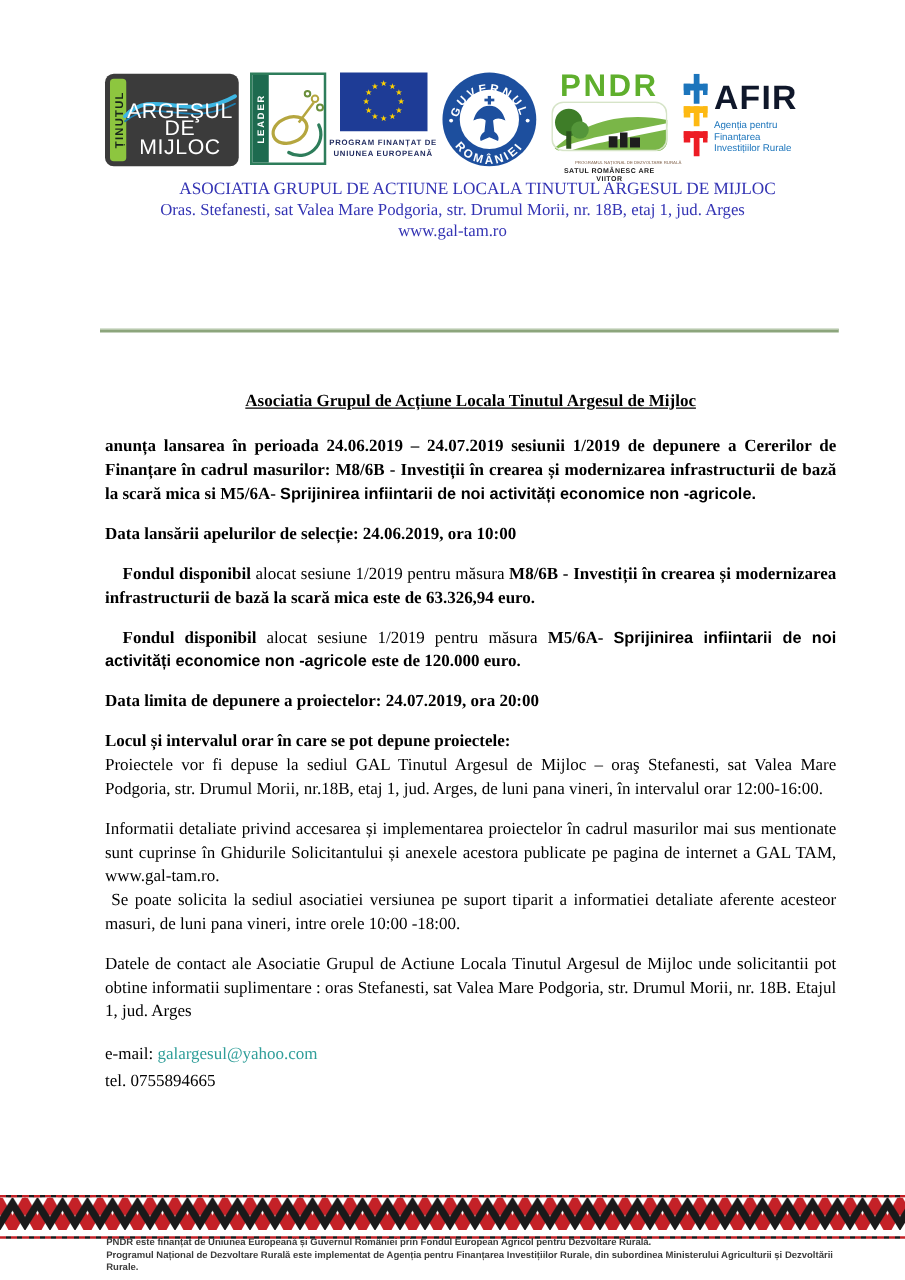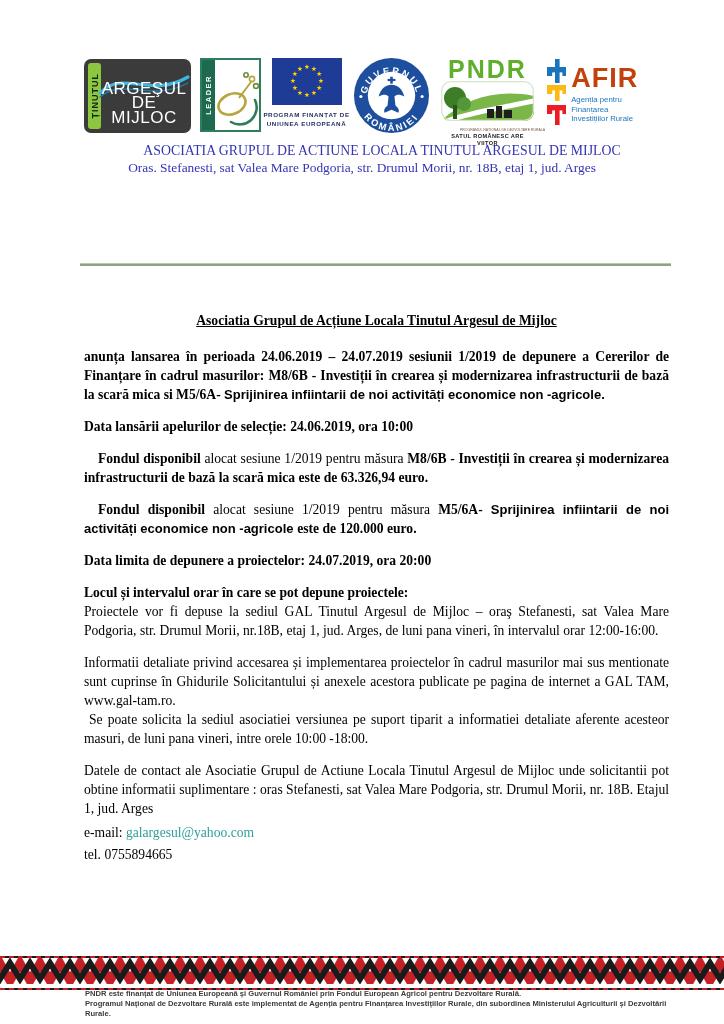--- a/index.html
+++ b/index.html
@@ -38,21 +38,21 @@
   .pndr-title{font-family:"Liberation Sans",sans-serif;font-weight:bold;font-size:25px;line-height:24px;
               color:#5faf2d;letter-spacing:2px;}
   .pndr-sub1{color:#7a5a42;font-family:"Liberation Sans",sans-serif;font-size:6px;transform:scale(.58);
              transform-origin:center;white-space:nowrap;line-height:6px;margin-top:2px;}
   .pndr-sub2{color:#1a1a1a;font-family:"Liberation Sans",sans-serif;font-weight:bold;font-size:5.6px;
              letter-spacing:.4px;line-height:7px;}
 
   .logo-afir{flex:none;width:104px;display:flex;gap:5px;margin-top:3px;}
   .afir-text{padding-top:6px;}
   .afir-title{font-family:"Liberation Sans",sans-serif;font-weight:bold;font-size:27px;line-height:26px;
-              color:#c2410c;letter-spacing:1px;}
+              color:#0f172a;letter-spacing:1px;}
   .afir-sub{font-family:"Liberation Sans",sans-serif;font-size:7.8px;line-height:9.5px;color:#1c75bc;margin-top:4px;}
 
   
   .org-header{position:absolute;top:142px;left:0;width:100%;text-align:center;color:#3434b4;
               font-size:13.4px;line-height:17px;}
   .org-header .l1{font-size:13.8px;padding-left:40px;}
   .teal{color:#2f9e99;text-decoration:none;}
 
   .divider{position:absolute;top:263px;left:80px;width:591px;height:2px;background:#8ca57c;border-top:1px solid #b9c9ae;}
 
@@ -214,20 +214,21 @@
           <div>Agenția pentru Finanțarea</div>
           <div>Investițiilor Rurale</div>
         </div>
       </div>
     </div>
   </div>
 
   <div class="org-header">
     <div class="l1">ASOCIATIA GRUPUL DE ACTIUNE LOCALA TINUTUL ARGESUL DE MIJLOC</div>
     <div>Oras. Stefanesti, sat Valea Mare Podgoria, str. Drumul Morii, nr. 18B, etaj 1, jud. Arges</div>
+    <div>www.gal-tam.ro</div>
   </div>
 
   <div class="divider"></div>
 
   <div class="bodytext">
     <div class="doc-title">Asociatia Grupul de Acțiune Locala Tinutul Argesul de Mijloc</div>
 
     <p class="para b"><span>anunța lansarea în perioada 24.06.2019 – 24.07.2019  sesiunii 1/2019 de depunere a Cererilor de Finanțare în cadrul masurilor: M8/6B - Investiții în crearea și modernizarea infrastructurii de bază la scară mica si M5/6A- </span><span class="sans">Sprijinirea infiintarii de noi activități economice non -agricole.</span></p>
 
     <p class="para b">Data lansării apelurilor de selecție: 24.06.2019, ora 10:00</p>
@@ -241,21 +242,21 @@
     <p class="para">
         <span class="b blk">Locul și intervalul orar în care se pot depune proiectele:</span>
         <span class="blk">Proiectele vor fi depuse la sediul GAL  Tinutul Argesul de Mijloc – oraş Stefanesti, sat Valea Mare Podgoria, str. Drumul Morii, nr.18B, etaj 1, jud. Arges, de luni pana vineri, în intervalul orar 12:00-16:00.</span>
       </p>
 
     <p class="para">
         <span class="blk">Informatii detaliate privind accesarea și implementarea proiectelor în cadrul masurilor mai sus mentionate sunt cuprinse în Ghidurile Solicitantului și anexele acestora publicate pe pagina de internet a GAL TAM, www.gal-tam.ro.</span>
         <span class="blk-sp">Se poate solicita la sediul asociatiei versiunea pe suport tiparit a informatiei detaliate aferente acesteor masuri, de luni pana vineri, intre orele 10:00 -18:00.</span>
       </p>
 
-    <p class="para" style="margin-bottom:4px;">
+    <p class="para" style="margin-bottom:14px;">
         <span class="blk">Datele de contact ale Asociatie Grupul de Actiune Locala Tinutul Argesul de Mijloc unde solicitantii pot obtine informatii suplimentare : oras Stefanesti, sat Valea Mare Podgoria, str. Drumul Morii, nr. 18B. Etajul 1, jud. Arges</span>
       </p>
     <div class="contact-line"><span>e-mail: </span><a href="#" class="teal">galargesul@yahoo.com</a></div>
     <div class="contact-line">tel. 0755894665</div>
   </div>
 
   <div class="footer-band">
     <div class="band-edge"></div>
     <svg width="724" height="26">
       <defs>

